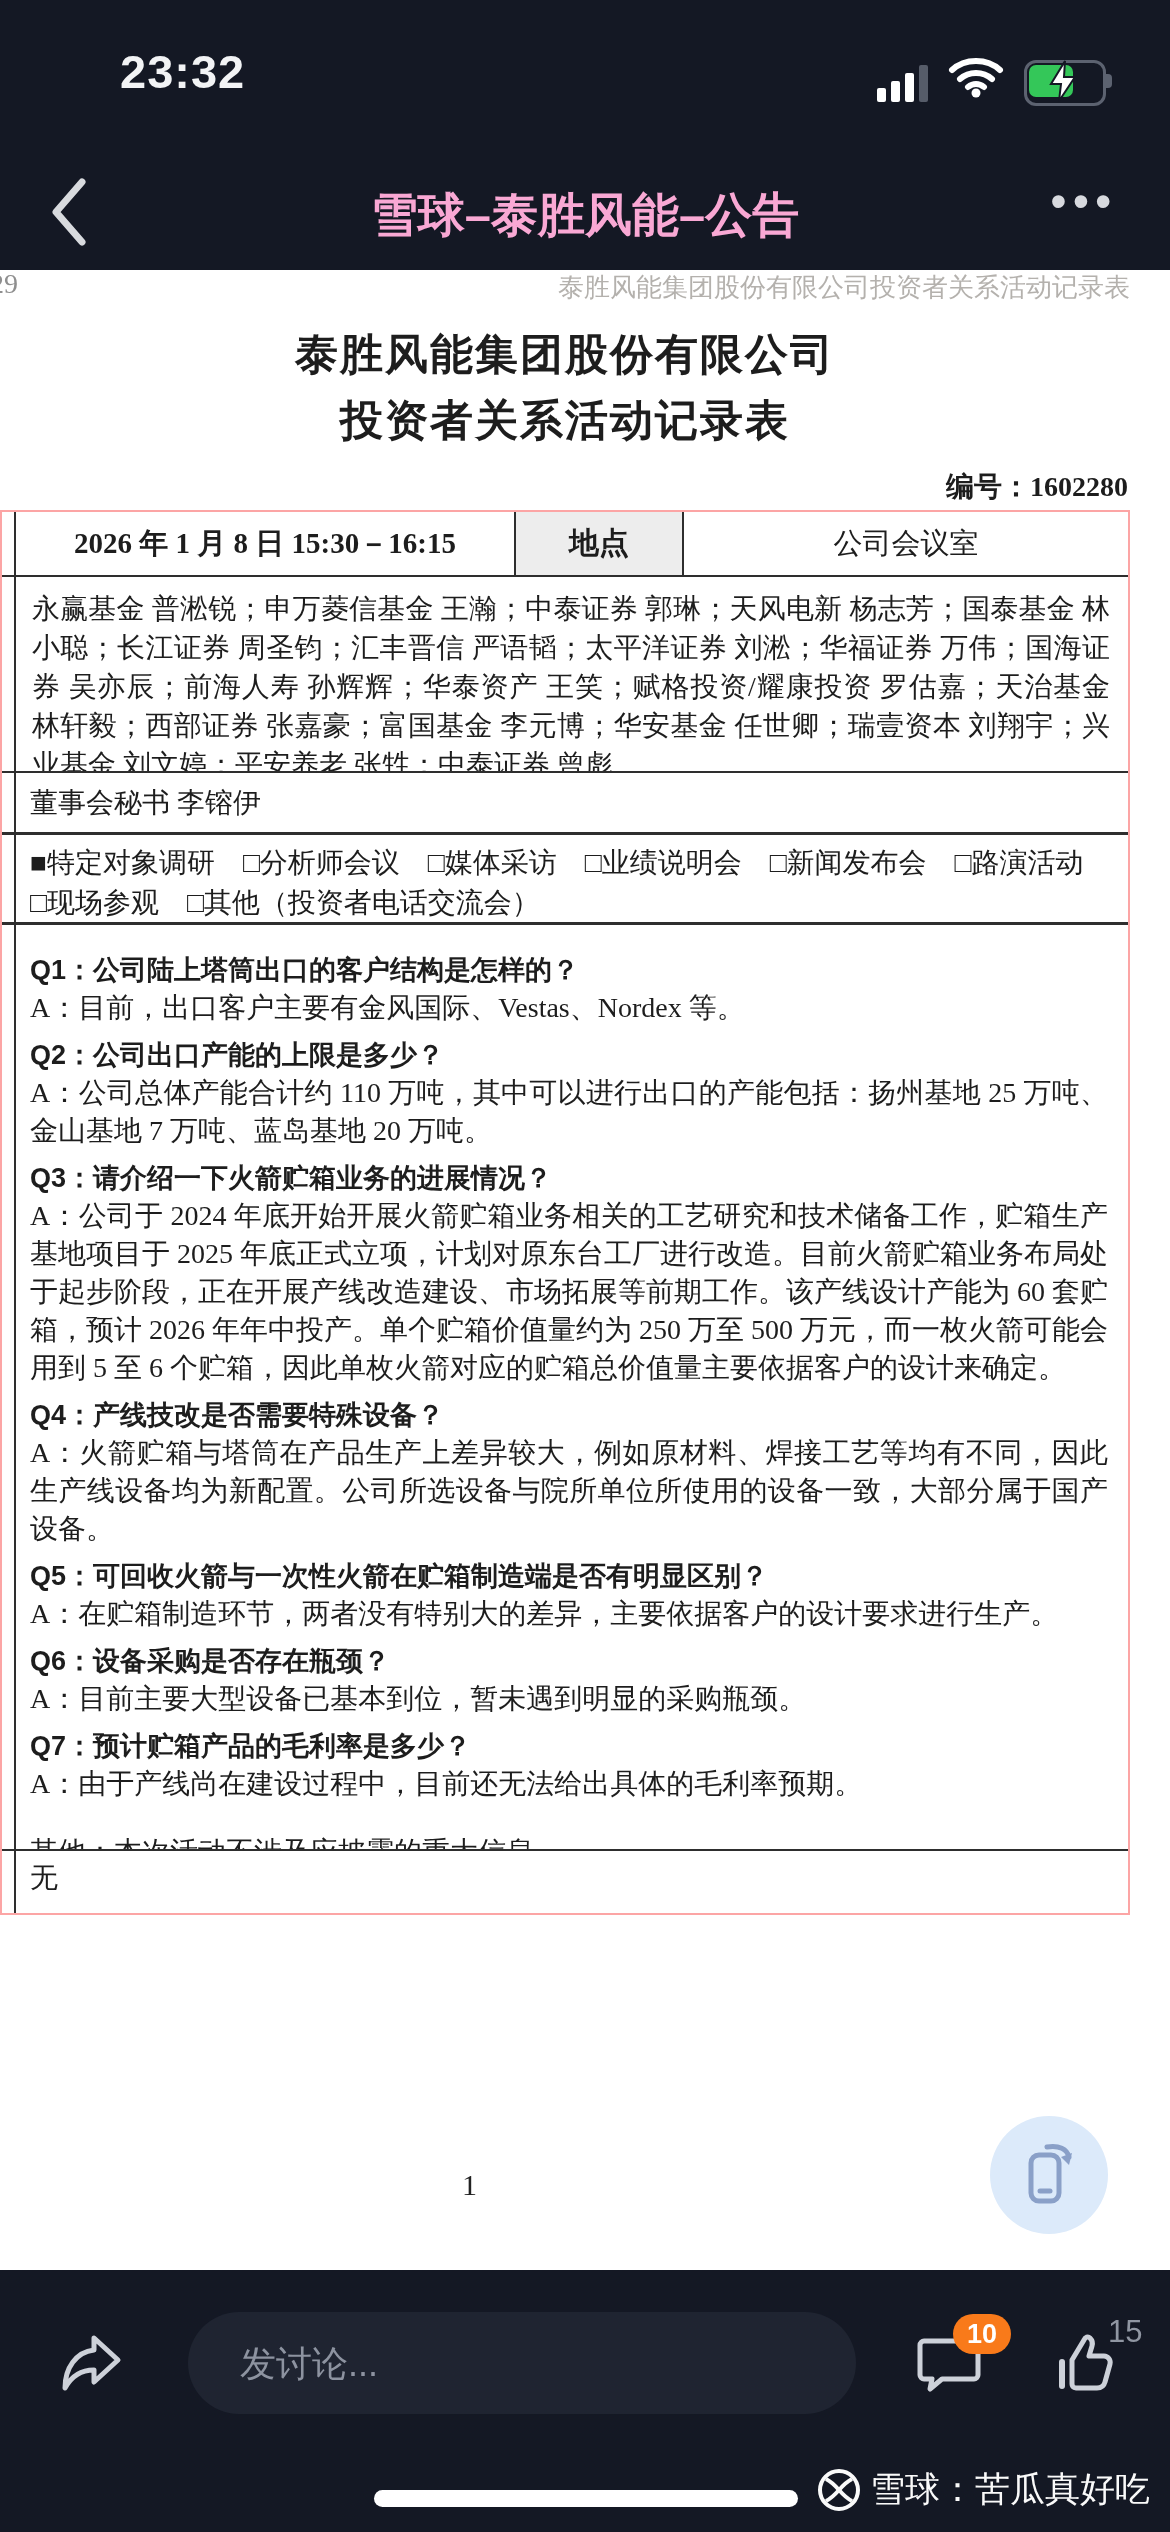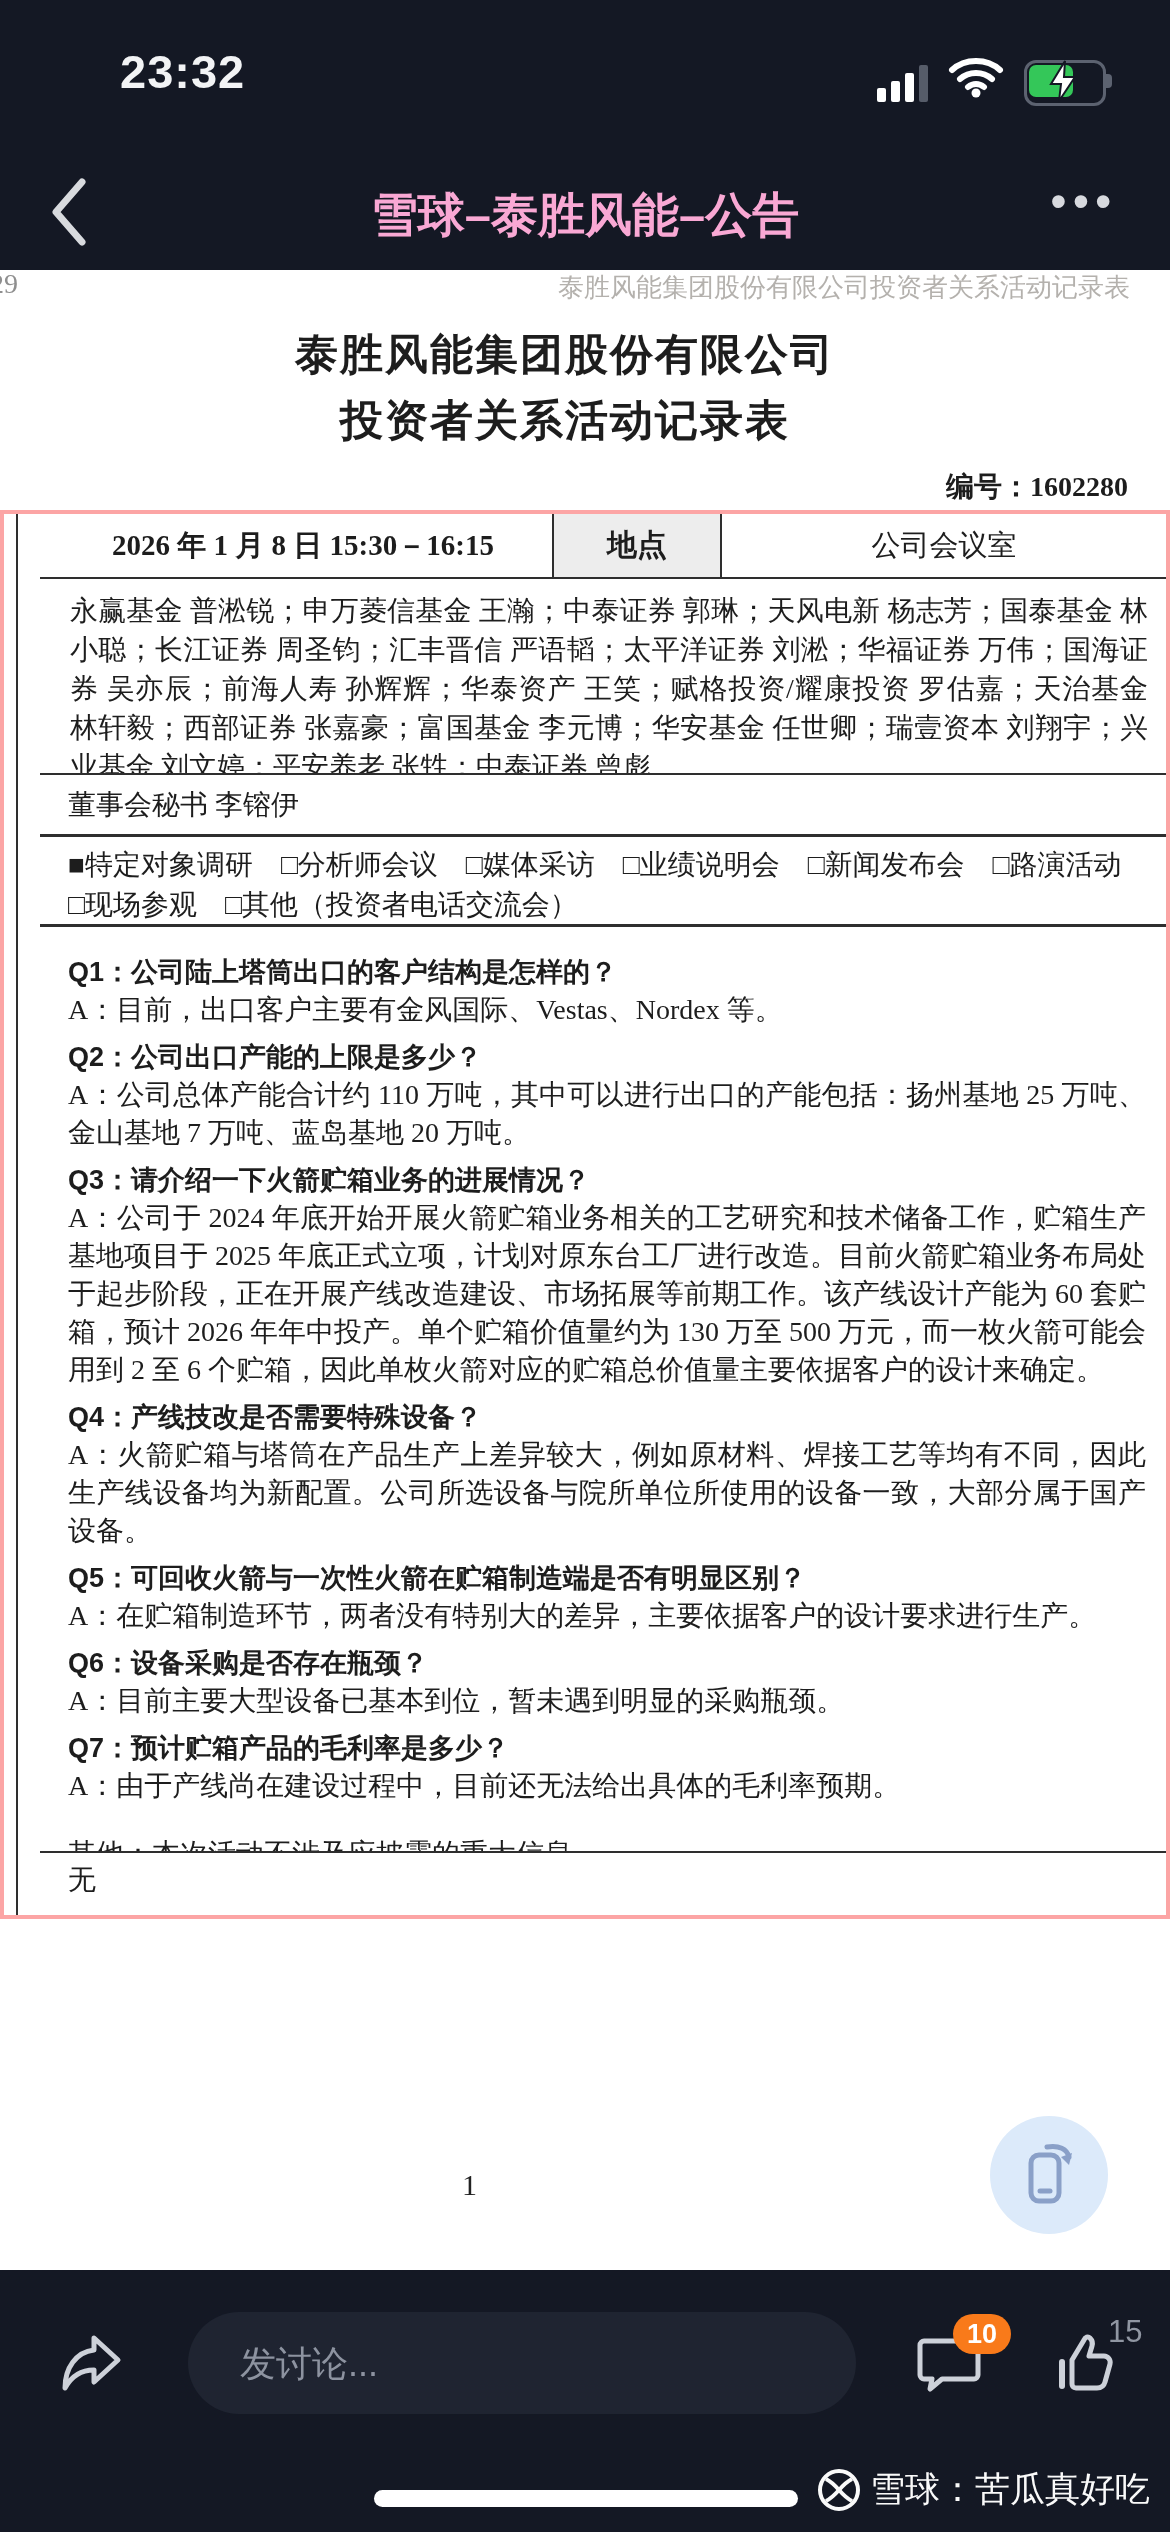--- a/index.html
+++ b/index.html
@@ -24,21 +24,21 @@
 
   
   .doc{position:absolute;left:0;top:270px;width:1170px;height:2000px;background:#fff;color:#1d1d1d;
        font-family:"Liberation Serif",serif;}
   .corner-num{position:absolute;left:-10px;top:-2px;font-size:28px;color:#8f8f8f;}
   .running-header{position:absolute;right:40px;top:0px;font-size:26px;color:#b4b1ad;}
   .t1{position:absolute;left:0;width:1130px;top:56px;text-align:center;font-size:43px;font-weight:700;letter-spacing:2px;}
   .t2{position:absolute;left:0;width:1130px;top:122px;text-align:center;font-size:43px;font-weight:700;letter-spacing:2px;}
   .doc-no{position:absolute;right:42px;top:198px;font-size:28px;font-weight:600;}
 
-  .tbl{position:absolute;left:0;top:240px;width:1126px;border:4px solid #fca5a5;padding-left:36px;}
+  .tbl{position:absolute;left:0;top:240px;width:1126px;border:2px solid #fca5a5;}
   .sliver{position:absolute;left:12px;top:0;bottom:0;width:2px;background:#2e2e2e;}
   .row{position:relative;border-bottom:2px solid #2e2e2e;box-sizing:border-box;}
   .row:last-child{border-bottom:none;}
   .r1{height:65px;display:flex;}
   .cell{box-sizing:border-box;}
   .c-date{width:514px;border-right:2px solid #2e2e2e;display:flex;align-items:center;justify-content:center;
           font-size:29px;font-weight:600;padding-left:14px;}
   .c-loclab{width:168px;border-right:2px solid #2e2e2e;background:#ededed;display:flex;align-items:center;justify-content:center;
           font-size:30px;font-weight:700;}
   .c-locval{flex:1;display:flex;align-items:center;justify-content:center;font-size:29px;}
@@ -137,21 +137,21 @@
         <div class="qa-block">
           <div class="q">Q1：公司陆上塔筒出口的客户结构是怎样的？</div>
           <div class="a">A：目前，出口客户主要有金风国际、Vestas、Nordex 等。</div>
         </div>
         <div class="qa-block">
           <div class="q">Q2：公司出口产能的上限是多少？</div>
           <div class="a">A：公司总体产能合计约 110 万吨，其中可以进行出口的产能包括：扬州基地 25 万吨、金山基地 7 万吨、蓝岛基地 20 万吨。</div>
         </div>
         <div class="qa-block">
           <div class="q">Q3：请介绍一下火箭贮箱业务的进展情况？</div>
-          <div class="a">A：公司于 2024 年底开始开展火箭贮箱业务相关的工艺研究和技术储备工作，贮箱生产基地项目于 2025 年底正式立项，计划对原东台工厂进行改造。目前火箭贮箱业务布局处于起步阶段，正在开展产线改造建设、市场拓展等前期工作。该产线设计产能为 60 套贮箱，预计 2026 年年中投产。单个贮箱价值量约为 130 万至 500 万元，而一枚火箭可能会用到 2 至 6 个贮箱，因此单枚火箭对应的贮箱总价值量主要依据客户的设计来确定。</div>
+          <div class="a">A：公司于 2024 年底开始开展火箭贮箱业务相关的工艺研究和技术储备工作，贮箱生产基地项目于 2025 年底正式立项，计划对原东台工厂进行改造。目前火箭贮箱业务布局处于起步阶段，正在开展产线改造建设、市场拓展等前期工作。该产线设计产能为 60 套贮箱，预计 2026 年年中投产。单个贮箱价值量约为 250 万至 500 万元，而一枚火箭可能会用到 5 至 6 个贮箱，因此单枚火箭对应的贮箱总价值量主要依据客户的设计来确定。</div>
         </div>
         <div class="qa-block">
           <div class="q">Q4：产线技改是否需要特殊设备？</div>
           <div class="a">A：火箭贮箱与塔筒在产品生产上差异较大，例如原材料、焊接工艺等均有不同，因此生产线设备均为新配置。公司所选设备与院所单位所使用的设备一致，大部分属于国产设备。</div>
         </div>
         <div class="qa-block">
           <div class="q">Q5：可回收火箭与一次性火箭在贮箱制造端是否有明显区别？</div>
           <div class="a">A：在贮箱制造环节，两者没有特别大的差异，主要依据客户的设计要求进行生产。</div>
         </div>
         <div class="qa-block">

